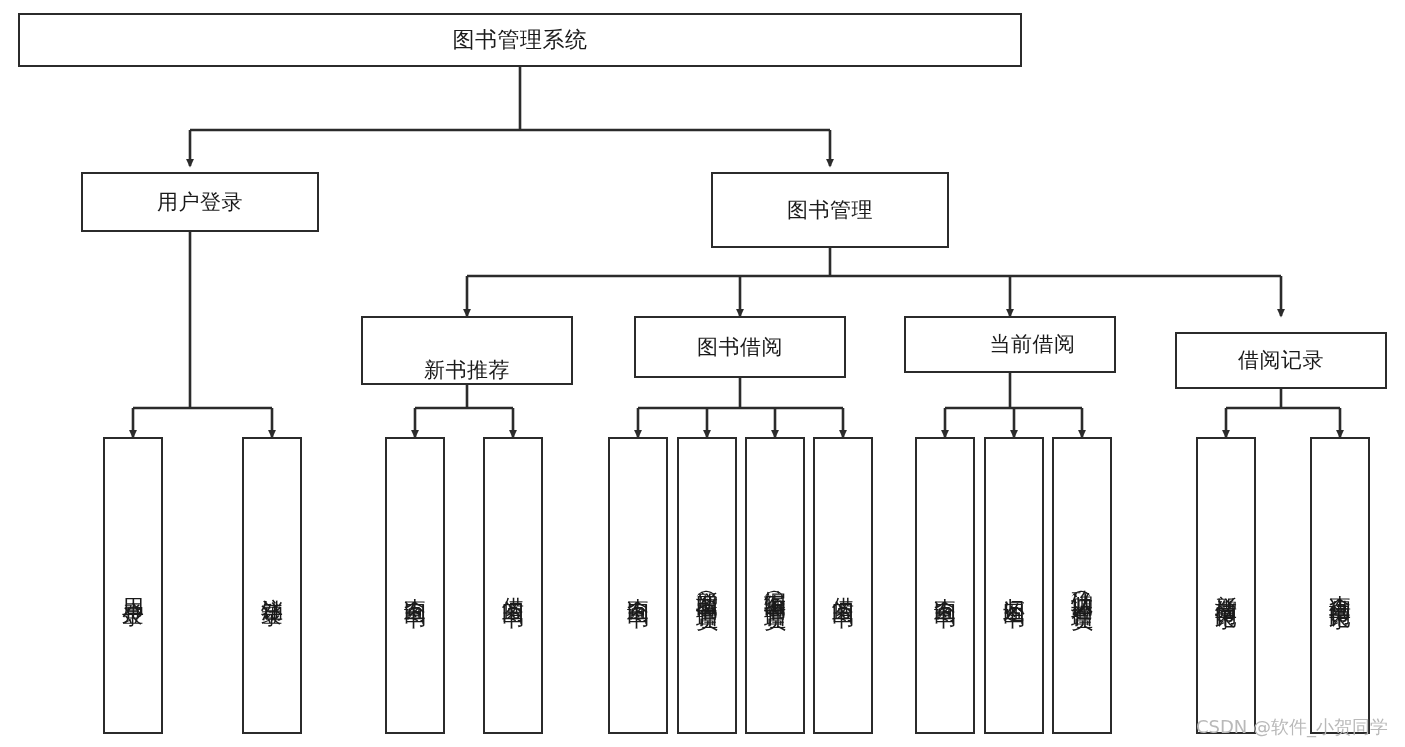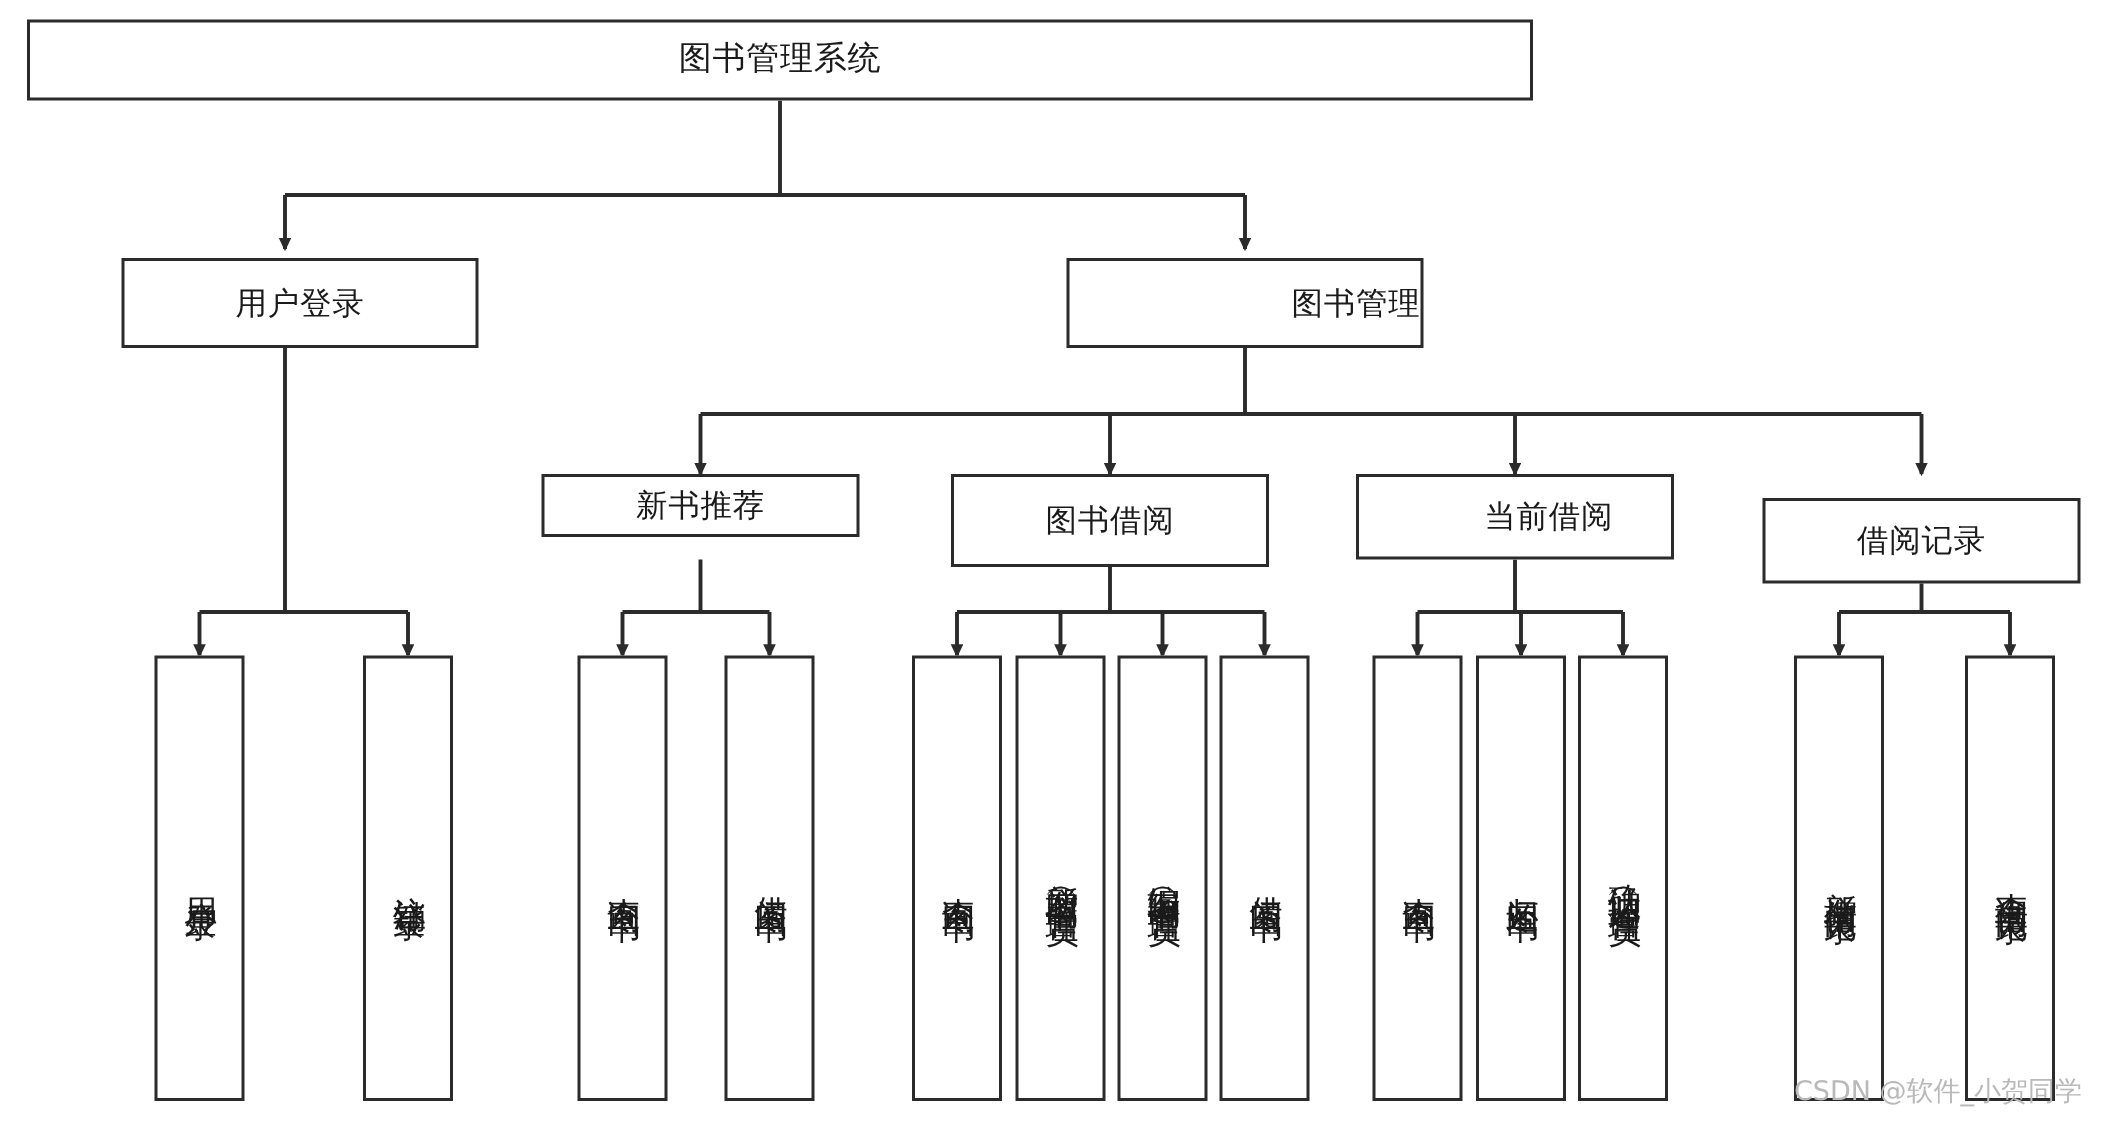--- a/index.html
+++ b/index.html
@@ -126,25 +126,25 @@
     </g>
   </svg>
 
   <div class="node root horizontal" style="left:18px; top:13px; width:1004px; height:54px;">
     <span class="node-label">图书管理系统</span>
   </div>
 
   <div class="node horizontal" style="left:81px; top:172px; width:238px; height:60px;">
     <span class="node-label">用户登录</span>
   </div>
-  <div class="node horizontal" style="left:711px; top:172px; width:238px; height:60px;justify-content:flex-end;">
+  <div class="node horizontal" style="left:711px; top:172px; width:238px; height:76px;">
     <span class="node-label">图书管理</span>
   </div>
 
-  <div class="node horizontal" style="left:361px; top:316px; width:212px; height:42px;">
+  <div class="node horizontal" style="left:361px; top:316px; width:212px; height:69px;align-items:flex-end;">
     <span class="node-label">新书推荐</span>
   </div>
   <div class="node horizontal" style="left:634px; top:316px; width:212px; height:62px;">
     <span class="node-label">图书借阅</span>
   </div>
   <div class="node horizontal" style="left:904px; top:316px; width:212px; height:57px;padding-left:45px;">
     <span class="node-label">当前借阅</span>
   </div>
   <div class="node horizontal" style="left:1175px; top:332px; width:212px; height:57px;">
     <span class="node-label">借阅记录</span>

